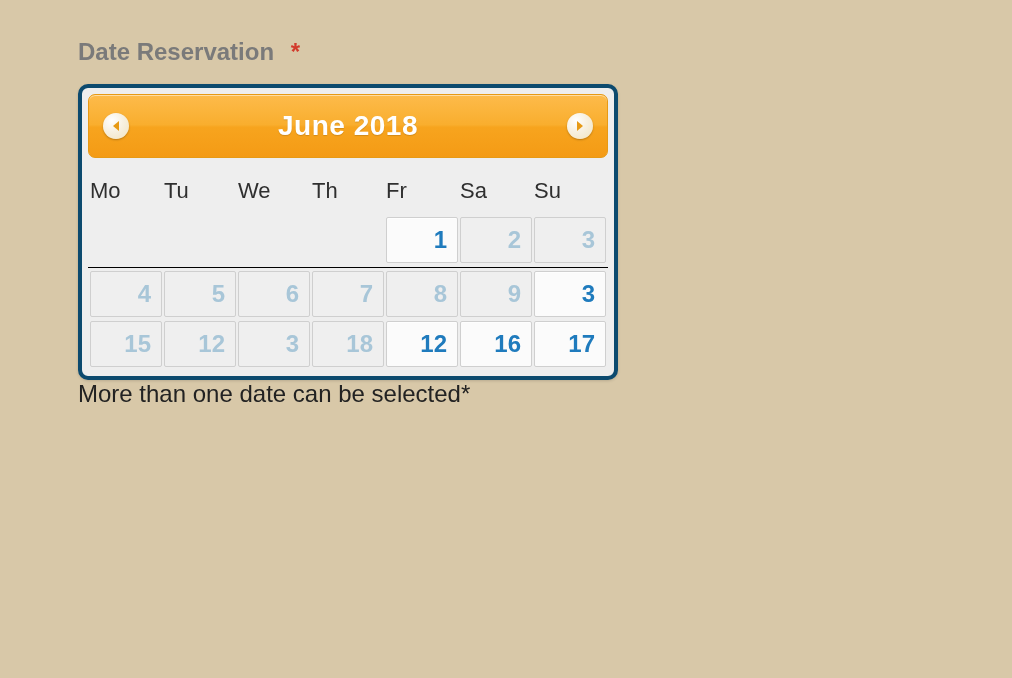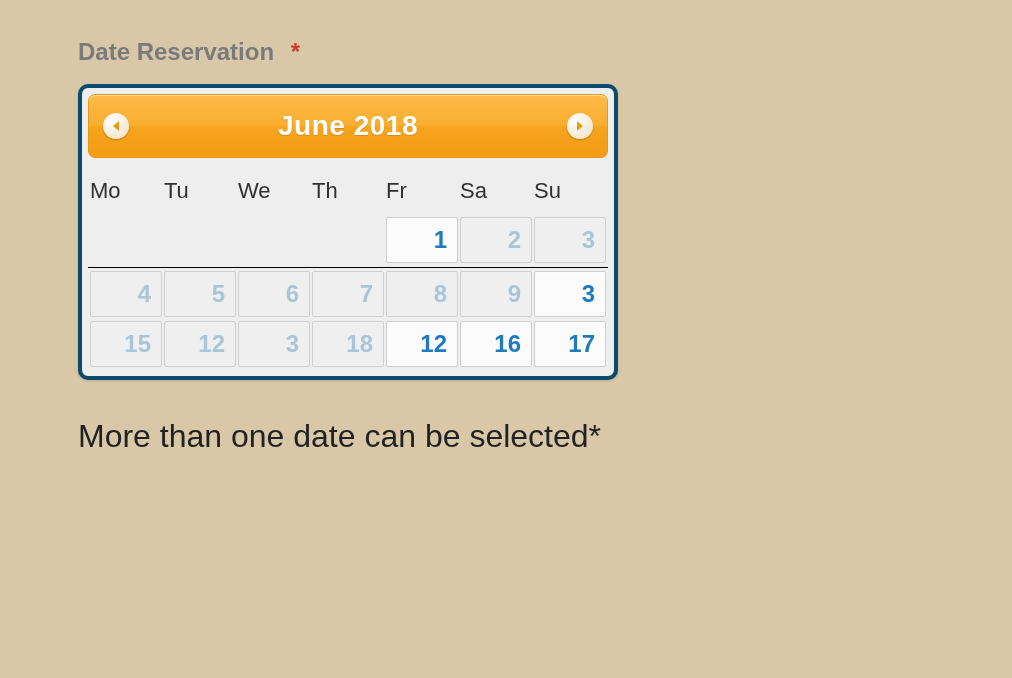--- a/index.html
+++ b/index.html
@@ -121,22 +121,21 @@
   .divider-row td {
     height: 2px !important;
     padding: 0;
   }
   .divider {
     height: 1px;
     background: #000;
     margin: 0 -2px;
   }
   .helper-text {
-    margin-top: 38px;
-    font-size: 32px;
+    font-size: 24px;
     color: #222;
     font-family: "Trebuchet MS", sans-serif;
   }
 </style>
 </head>
 <body>
 <div class="wrap">
 
   <div class="field-label">
     <span>Date Reservation</span>

